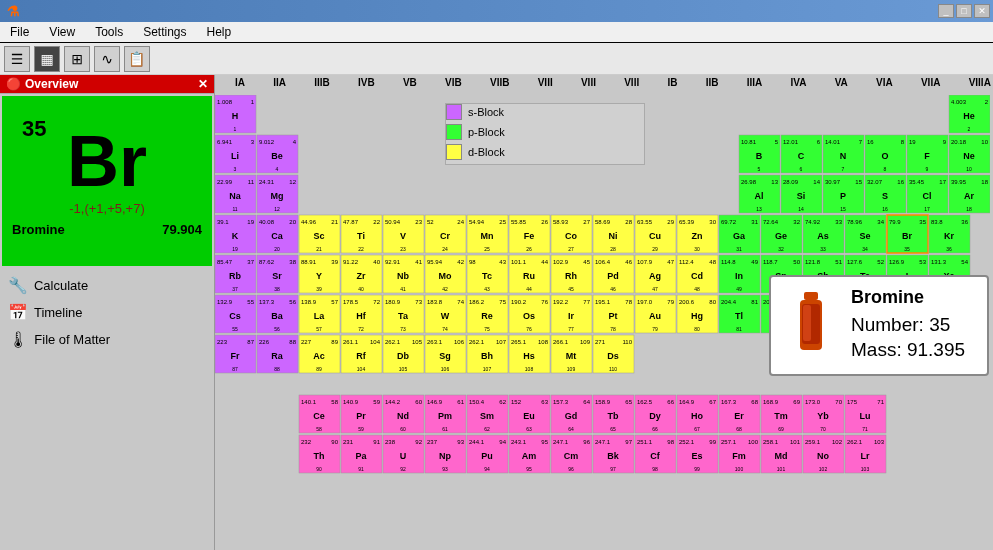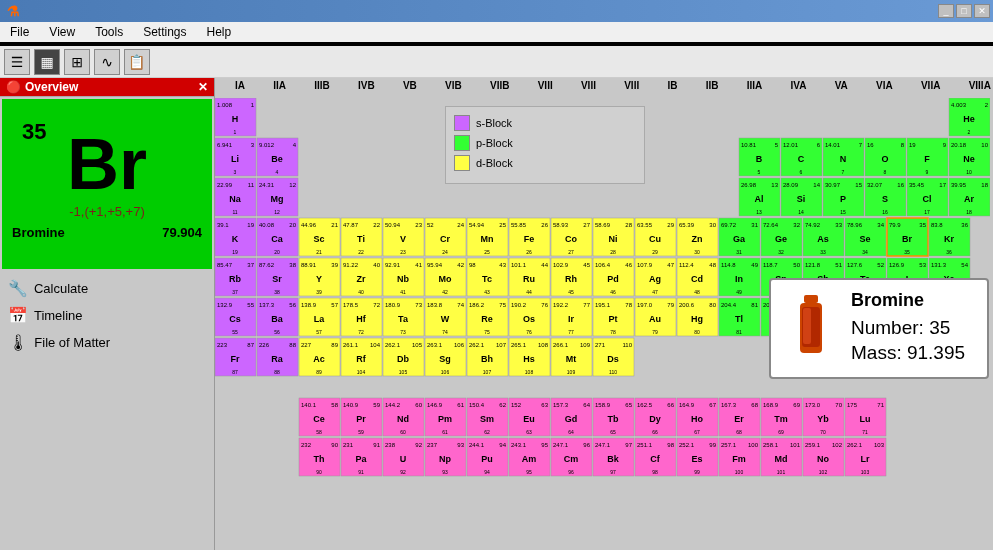--- a/index.html
+++ b/index.html
@@ -5,21 +5,21 @@
     * { box-sizing: border-box; margin: 0; padding: 0; }
     body { font-family: Arial, sans-serif; font-size: 11px; background: #c0c0c0; width: 993px; height: 550px; overflow: hidden; }
     
     
     #titlebar { background: linear-gradient(to right, #4a7ab5, #6a9ad5); color: white; text-align: center; padding: 3px; font-size: 12px; display: flex; align-items: center; justify-content: space-between; }
     #titlebar .title { flex: 1; text-align: center; }
     #titlebar .win-controls { display: flex; gap: 2px; }
     #titlebar .win-btn { width: 16px; height: 14px; background: #c0c0c0; border: 1px solid #888; font-size: 9px; cursor: pointer; display: flex; align-items: center; justify-content: center; }
     
     
-    #menubar { background: #f0f0f0; border-bottom: 4px solid #000000; padding: 2px 4px; display: flex; gap: 8px; }
+    #menubar { background: #f0f0f0; border-bottom: 1px solid #000000; padding: 2px 4px; display: flex; gap: 8px; }
     #menubar span { padding: 1px 6px; cursor: pointer; font-size: 12px; }
     
     
     #toolbar { background: #e8e8e8; border-bottom: 1px solid #ccc; padding: 2px 4px; display: flex; gap: 4px; align-items: center; height: 32px; }
     .toolbar-btn { width: 26px; height: 26px; background: #d0d0d0; border: 1px solid #888; cursor: pointer; display: flex; align-items: center; justify-content: center; font-size: 14px; }
     
     
     #main { display: flex; height: calc(550px - 52px); }
     
     
@@ -34,21 +34,21 @@
     #element-name-mass { display: flex; justify-content: space-between; width: 100%; font-size: 13px; font-weight: bold; margin-top: 6px; }
     
     #left-nav { flex: 1; padding: 4px 0; }
     .left-nav-item { display: flex; align-items: center; gap: 6px; padding: 4px 8px; cursor: pointer; font-size: 13px; }
     .nav-icon { font-size: 16px; }
     
     
     #pt-area { flex: 1; background: #c8c8c8; overflow: hidden; position: relative; padding: 2px; }
     
     
-    #legend { position: absolute; left: 220px; top: 30px; width: 200px; background: #d0d0d0; border: 1px solid #aaa; padding: 8px; }
+    #legend { position: absolute; left: 220px; top: 30px; width: 200px; background: #d0d0d0; border: 1px solid #aaa; }
     .legend-item { display: flex; align-items: center; gap: 6px; margin-bottom: 4px; font-size: 11px; }
     .legend-box { width: 16px; height: 16px; border: 1px solid #888; }
     
     
     #element-popup { position: absolute; right: 20px; top: 200px; width: 230px; background: white; border: 2px solid #888; border-radius: 4px; padding: 10px; display: flex; gap: 10px; align-items: flex-start; z-index: 100; }
     #popup-icon { width: 60px; height: 70px; display: flex; align-items: center; justify-content: center; }
     #popup-info h3 { font-size: 18px; margin-bottom: 6px; }
     #popup-info p { font-size: 19px; margin-bottom: 3px; }
   </style>
 </head>

